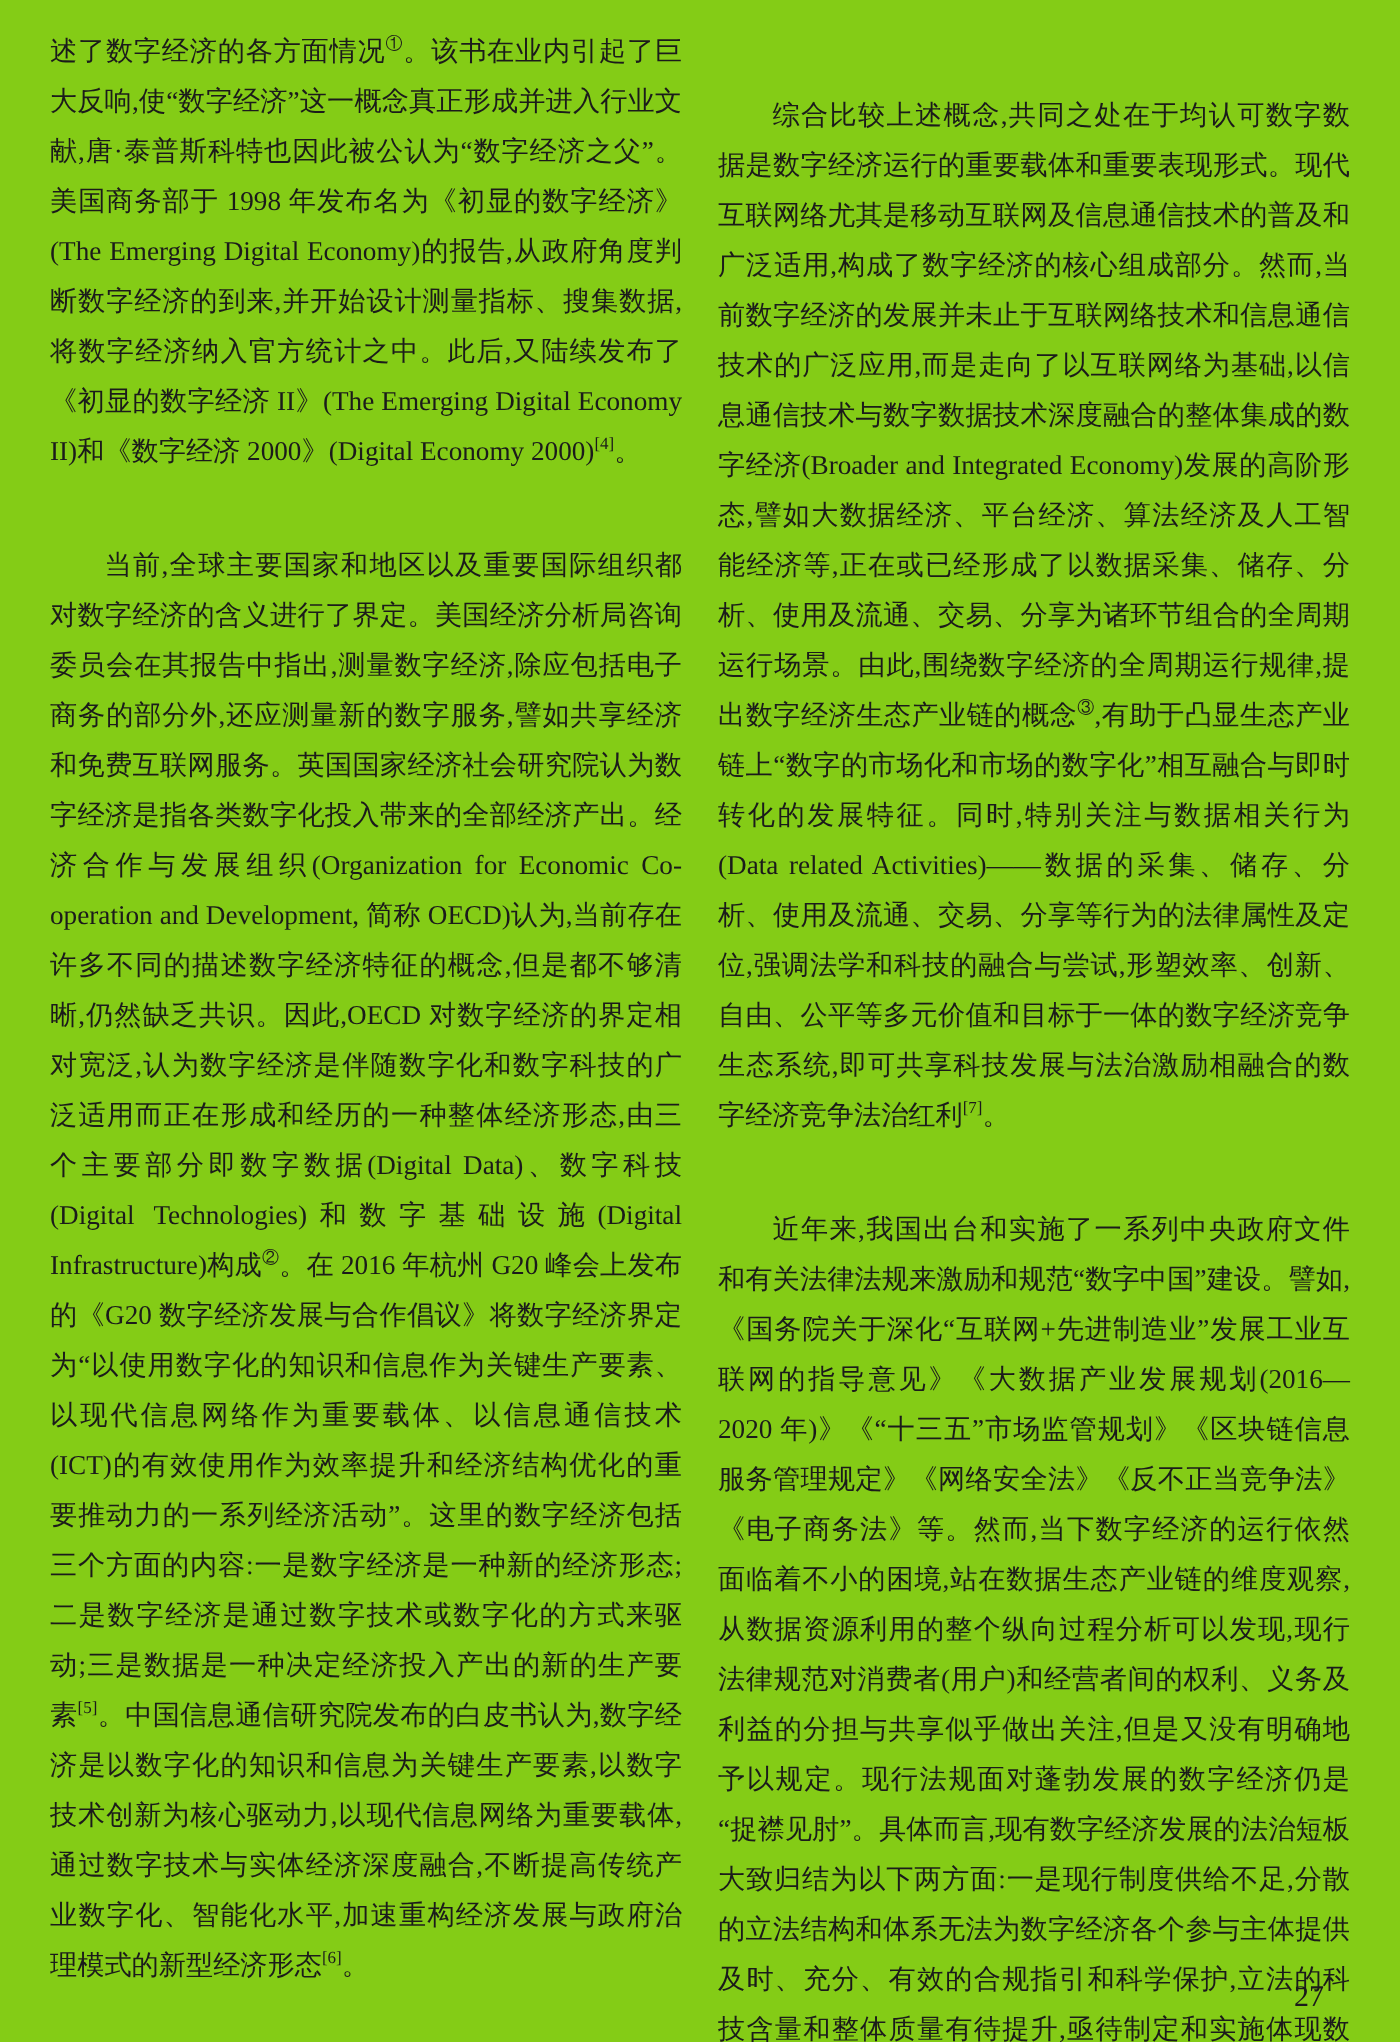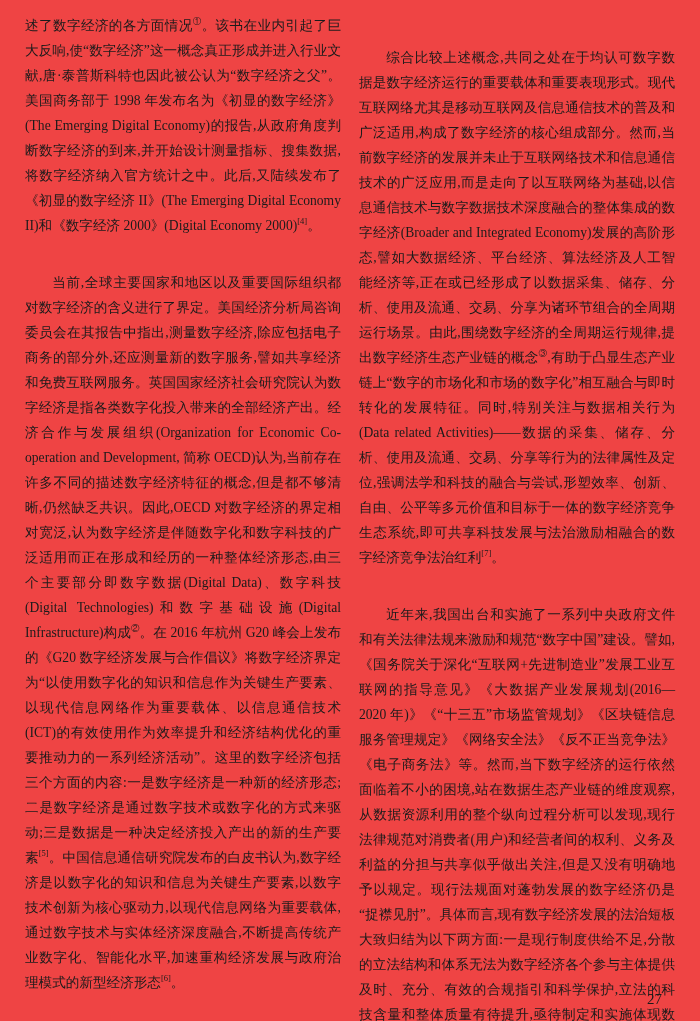--- a/index.html
+++ b/index.html
@@ -5,21 +5,21 @@
   html, body {
     margin: 0;
     padding: 0;
     background: #e8e8e6;
   }
   .page {
     position: relative;
     width: 700px;
     height: 1021px;
     margin: 0 auto;
-    background: #ef4444;
+    background: #84cc16;
     box-sizing: border-box;
     padding: 13px 25px 4px 25px;
     font-family: "Liberation Serif", "DejaVu Serif", serif;
     color: #1b1b1b;
     overflow: hidden;
   }
   .columns {
     display: flex;
     gap: 18px;
   }

